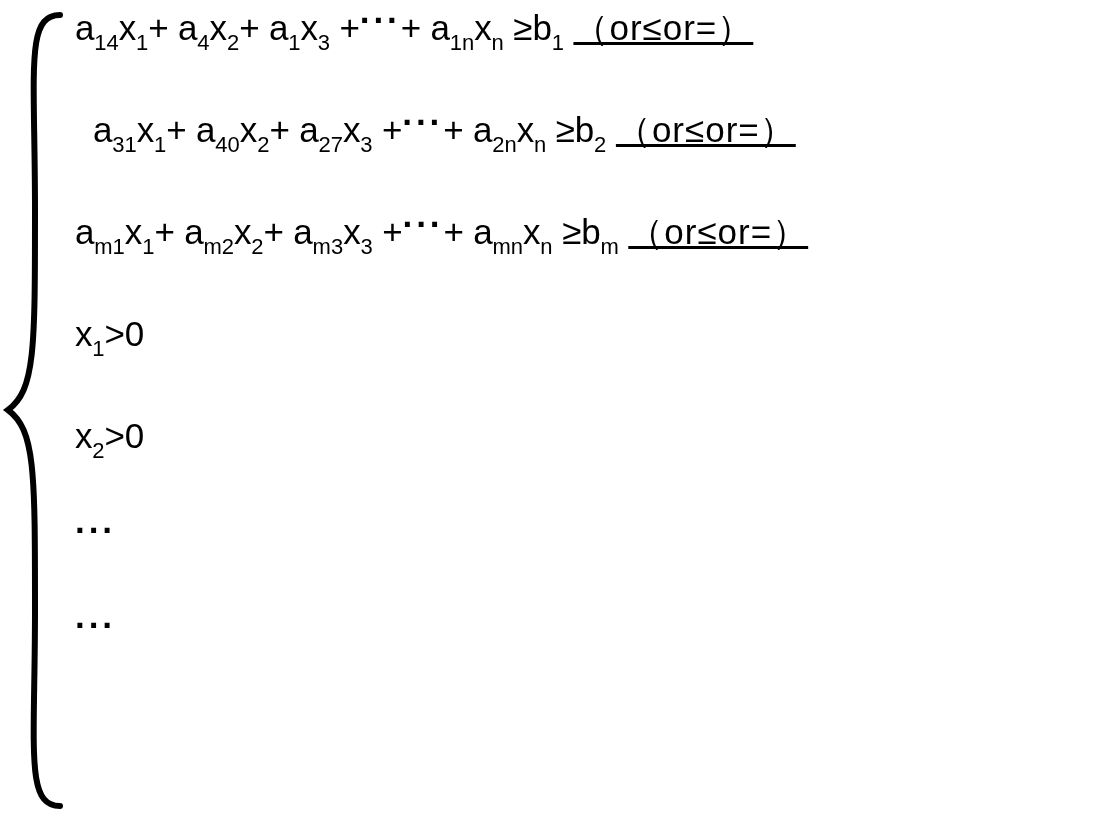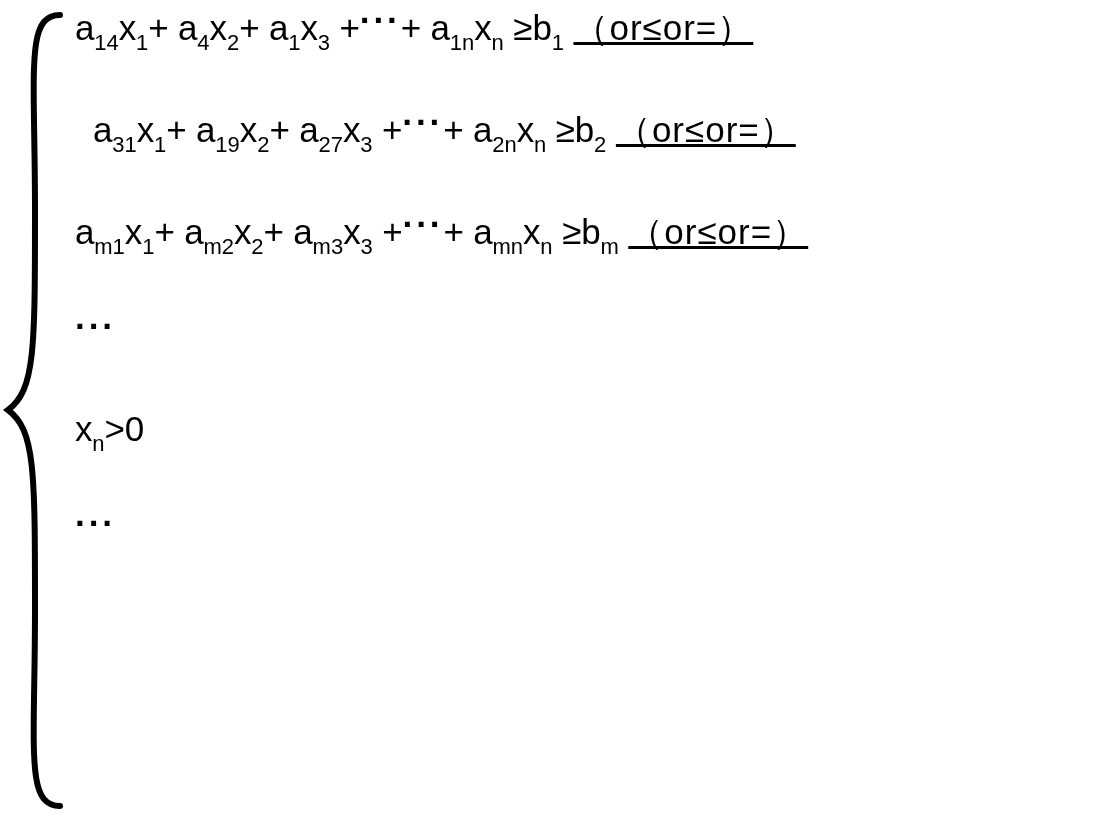--- a/index.html
+++ b/index.html
@@ -87,46 +87,49 @@
       <span>a</span><sub>4</sub><span>x</span><sub>2</sub><span>+ </span>
       <span>a</span><sub>1</sub><span>x</span><sub>3</sub>
       <span>+</span><span class="dots">···</span><span>+ </span>
       <span>a</span><sub>1n</sub><span>x</span><sub>n</sub>
       <span>≥</span><span>b</span><sub>1</sub>
       <span class="paren">（or≤or=）</span>
     </div>
 
     <div class="row indent">
       <span>a</span><sub>31</sub><span>x</span><sub>1</sub><span>+ </span>
-      <span>a</span><sub>19</sub><span>x</span><sub>2</sub><span>+ </span>
+      <span>a</span><sub>40</sub><span>x</span><sub>2</sub><span>+ </span>
       <span>a</span><sub>27</sub><span>x</span><sub>3</sub>
       <span>+</span><span class="dots">···</span><span>+ </span>
       <span>a</span><sub>2n</sub><span>x</span><sub>n</sub>
       <span>≥</span><span>b</span><sub>2</sub>
       <span class="paren">（or≤or=）</span>
     </div>
 
     <div class="row">
       <span>a</span><sub>m1</sub><span>x</span><sub>1</sub><span>+ </span>
       <span>a</span><sub>m2</sub><span>x</span><sub>2</sub><span>+ </span>
       <span>a</span><sub>m3</sub><span>x</span><sub>3</sub>
       <span>+</span><span class="dots">···</span><span>+ </span>
       <span>a</span><sub>mn</sub><span>x</span><sub>n</sub>
       <span>≥</span><span>b</span><sub>m</sub>
       <span class="paren">（or≤or=）</span>
     </div>
 
+    <div class="row">
+      <span>x</span><sub>1</sub><span>&gt;</span><span>0</span>
+    </div>
 
+    <div class="row">
+      <span>x</span><sub>2</sub><span>&gt;</span><span>0</span>
+    </div>
 
     <div class="row">
       <span class="dots">···</span>
     </div>
 
-    <div class="row">
-      <span>x</span><sub>n</sub><span>&gt;</span><span>0</span>
-    </div>
 
     <div class="row last">
       <span class="dots">···</span>
     </div>
 
   </div>
 </div>
 
 </body></html>

